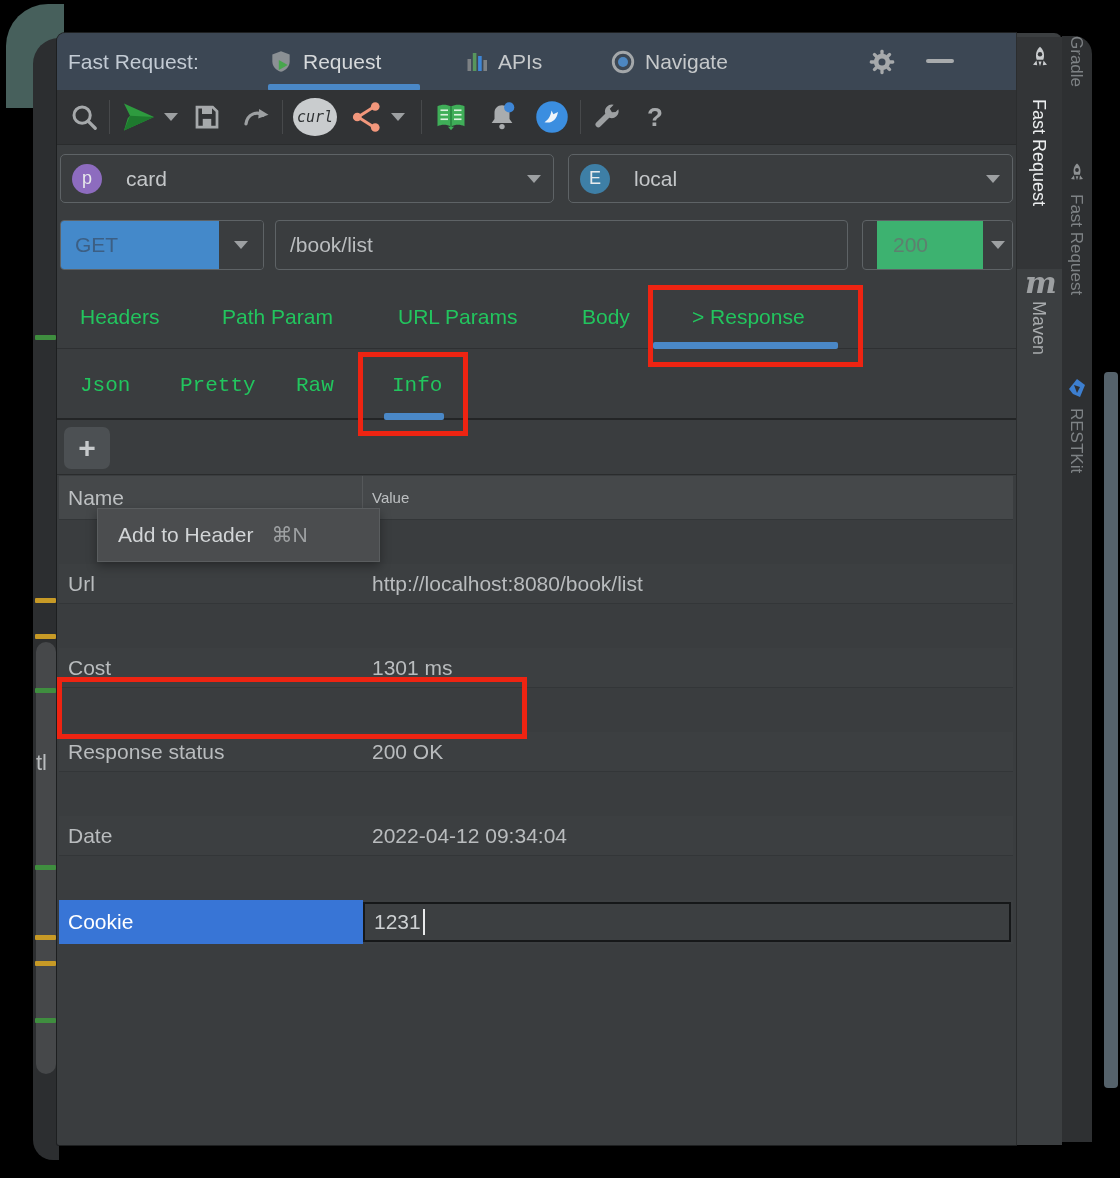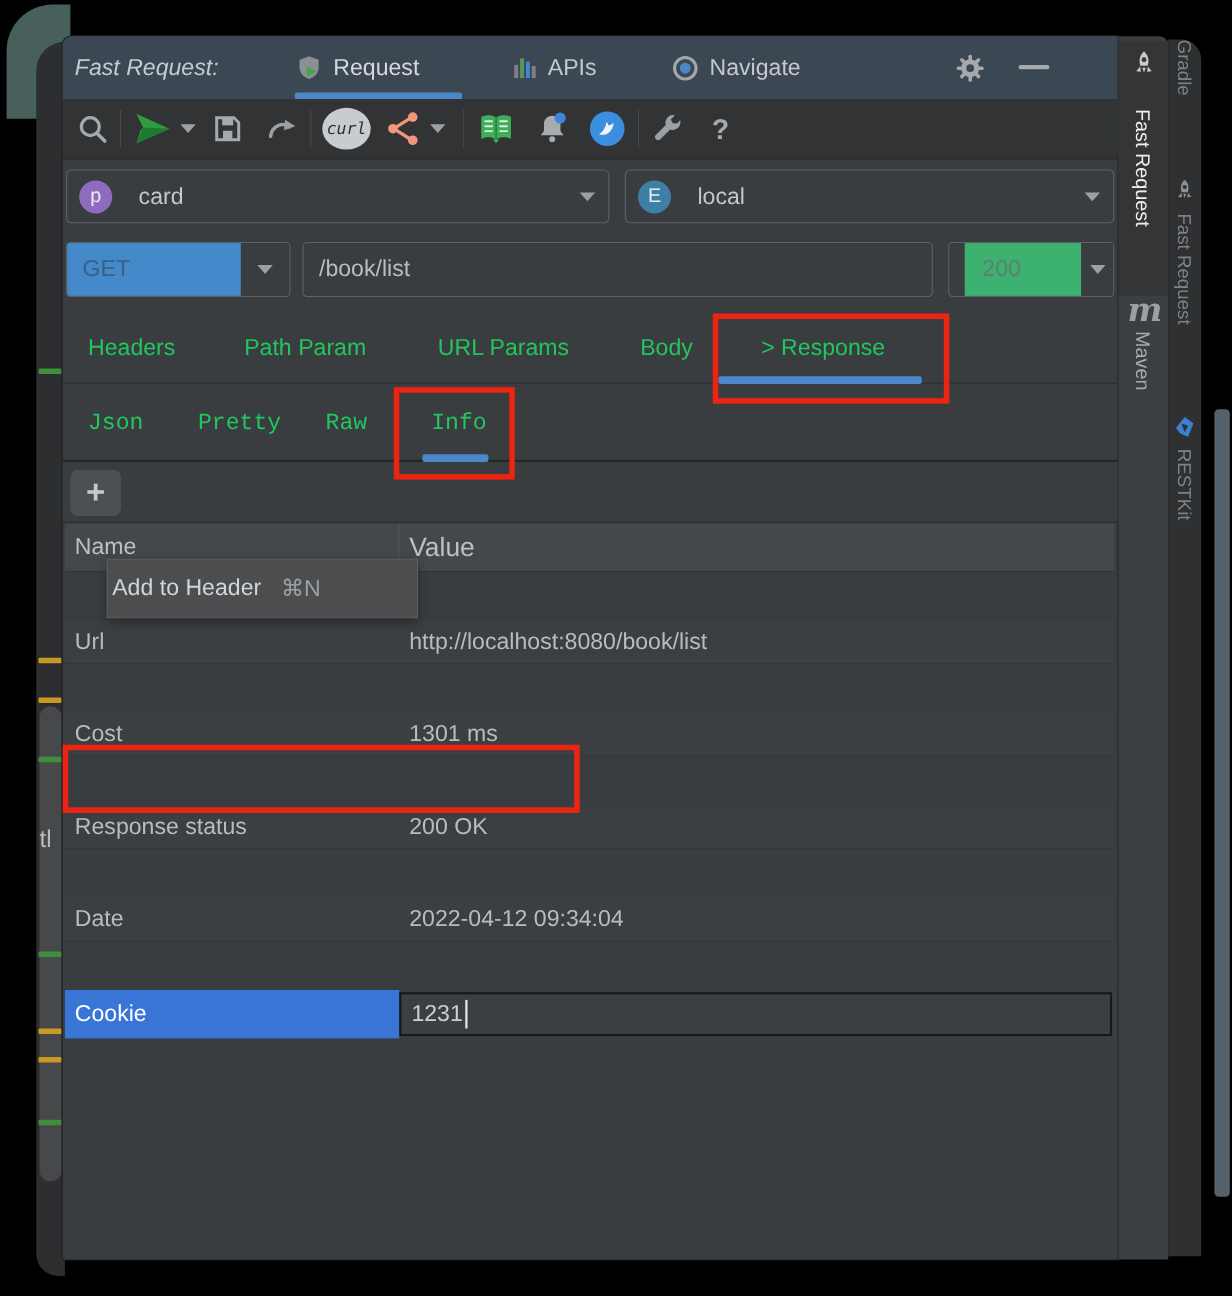--- a/index.html
+++ b/index.html
@@ -26,21 +26,21 @@
   .edge-strip { position:absolute; left:1104px; top:372px; width:14px; height:716px;
     background:#55626b; border-radius:4px; }
 
   
   .panel { position:absolute; left:57px; top:33px; width:959px; height:1112px;
     background:#3a3d3f; border-radius:8px 0 0 2px; box-shadow:0 0 0 1px #1d1f20; }
 
   
   .hdr { position:absolute; left:0; top:0; width:100%; height:57px; background:#3c4754;
     border-radius:8px 0 0 0; display:flex; align-items:center; }
-  .hdr-title { color:#c3cbd4; font-size:21px; margin-left:11px;font-style:italic; }
+  .hdr-title { color:#c3cbd4; font-size:21px; margin-left:11px; }
   .hdr-tab { display:flex; align-items:center; gap:9px; color:#c6c9cb; font-size:21px;
     position:absolute; top:0; height:100%; }
   .hdr-tab.sel { color:#d6d9db; }
   .hdr-underline { position:absolute; left:211px; top:51px; width:152px; height:7px;
     background:#4a88c7; border-radius:2px; }
   .gear-box { position:absolute; right:120px; top:15px; }
   .min-box { position:absolute; right:62px; top:26px; width:28px; height:4px;
     background:#a8abad; border-radius:2px; }
 
   
@@ -95,38 +95,38 @@
   .add-row { position:absolute; left:0; top:389px; width:100%; height:53px;
     border-bottom:1px solid #2a2c2d; background:#3a3d3f; }
   .plus-btn { position:absolute; left:7px; top:5px; width:46px; height:42px; background:#4c5053;
     border-radius:7px; color:#c7cacc; font-size:30px; display:flex; align-items:center;
     justify-content:center; font-weight:bold; }
   .tbl { position:absolute; left:2px; top:443px; width:954px; }
   .tbl-head { height:44px; background:#45484a; display:flex; align-items:center;
     border-bottom:1px solid #333638; }
   .tbl-head .c1 { width:304px; padding-left:9px; color:#bdc0c2; font-size:21px;
     border-right:1px solid #55585a; height:100%; display:flex; align-items:center; }
-  .tbl-head .c2 { padding-left:9px; color:#bdc0c2; font-size:24px; }
+  .tbl-head .c2 { padding-left:9px; color:#bdc0c2; font-size:15px; }
   .trow { height:40px; display:flex; align-items:center; border-bottom:1px solid #333638;
     background:#3c3f41;margin-top:44px; }
   .trow .c1 { width:304px; padding-left:9px; color:#b9bcbe; font-size:21px; height:100%;
     display:flex; align-items:center; }
   .trow .c2 { padding-left:9px; color:#b9bcbe; font-size:21px; }
   .trow.selected { height:44px; border-bottom:none; background:#3c3f41; }
   .trow.selected .c1 { background:#3875d6; color:#ffffff; }
   .cell-editor { margin-left:0; height:40px; width:648px; border:2px solid #161819;
     background:#3c3f41; display:flex; align-items:center; padding-left:9px;
     color:#cdd0d2; font-size:21px; }
   .text-caret { display:inline-block; width:2px; height:26px; background:#e8eaeb; margin-left:2px; }
 
   
   .tooltip { position:absolute; left:40px; top:475px; width:283px; height:54px; background:#4b4d4f;
     border:1px solid #5a5d5f; display:flex; align-items:center; z-index:30;
     box-shadow:0 4px 10px rgba(0,0,0,.35); }
-  .tooltip .tl { color:#d2d5d7; font-size:21px; margin-left:4px; }
+  .tooltip .tl { color:#d2d5d7; font-size:21px; margin-left:20px; }
   .tooltip .ts { color:#9ea1a3; font-size:21px; margin-left:18px; }
 
   
   .redbox { position:absolute; border:5px solid #ee2412; z-index:40; }
 
   
   .stripe { position:absolute; left:1016px; top:33px; width:46px; height:1112px; background:#3c3f41;
     border-left:1px solid #2b2d2e; border-radius:0 8px 0 0; }
   .stripe-tab-sel { position:absolute; left:0; top:4px; width:100%; height:232px; background:#333537; }
   .stripe .vtext { writing-mode:vertical-rl; font-size:18px; position:absolute; left:11px; }

